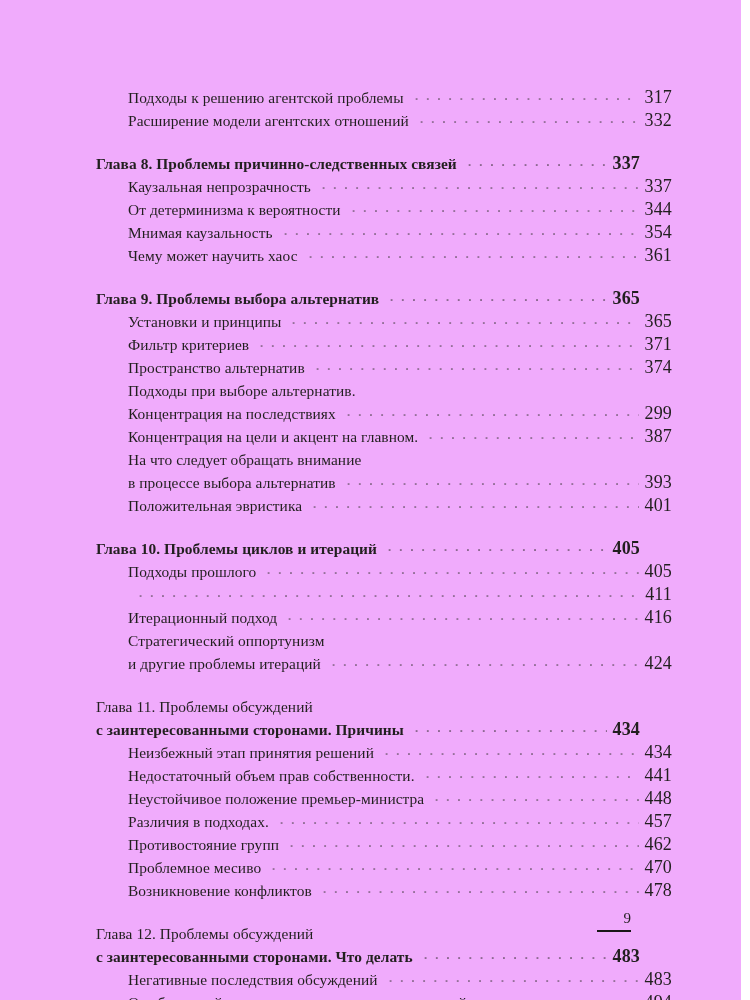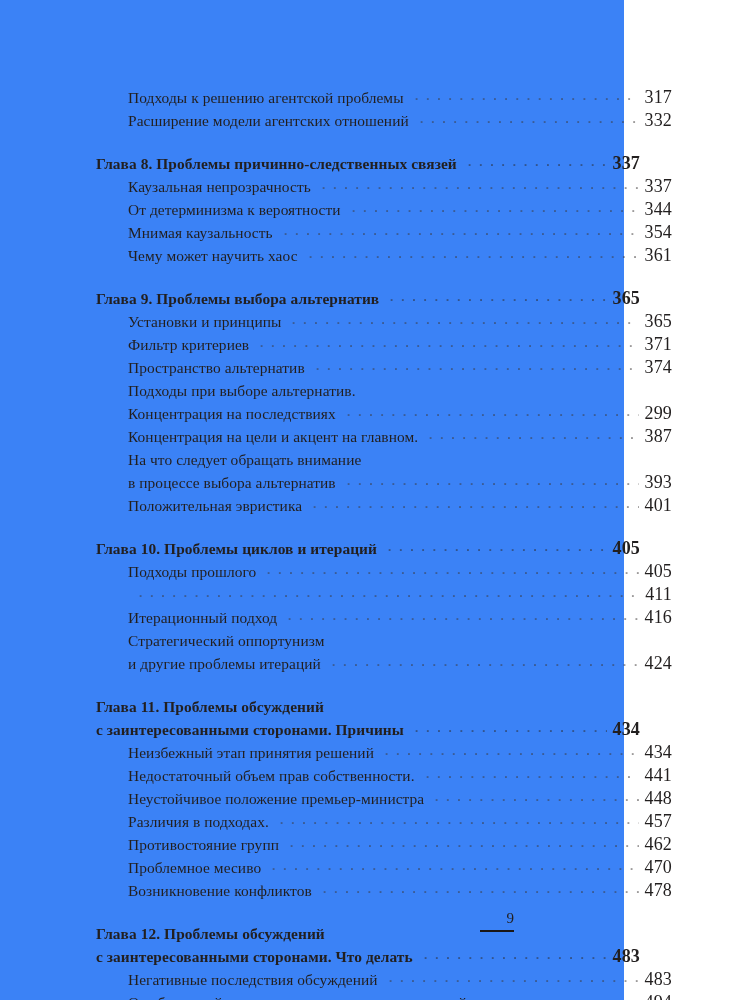--- a/index.html
+++ b/index.html
@@ -12,23 +12,23 @@
     height: 1000px;
     background: #ffffff;
     font-family: "Liberation Serif", "DejaVu Serif", serif;
     color: #221f1f;
     overflow: hidden;
   }
 
   
   #page {
     position: relative;
-    width: 624px;
+    width: 741px;
     height: 1000px;
-    background: #3b82f6;
+    background: #f0abfc;
   }
 
   #toc {
     position: absolute;
     left: 96px;
     top: 86px;
     width: 544px;
   }
 
   
@@ -89,21 +89,21 @@
 
   
   .entry.section {
     margin-left: 32px;
   }
   .entry.section .title,
   .entry.section .page {
     font-weight: normal;
   }
   .entry.cont.chapter .title {
-    font-weight: bold;
+    font-weight: normal;
   }
 
   
   #folio {
     position: absolute;
     right: 110px;
     top: 911px;
     width: 34px;
     text-align: right;
   }

